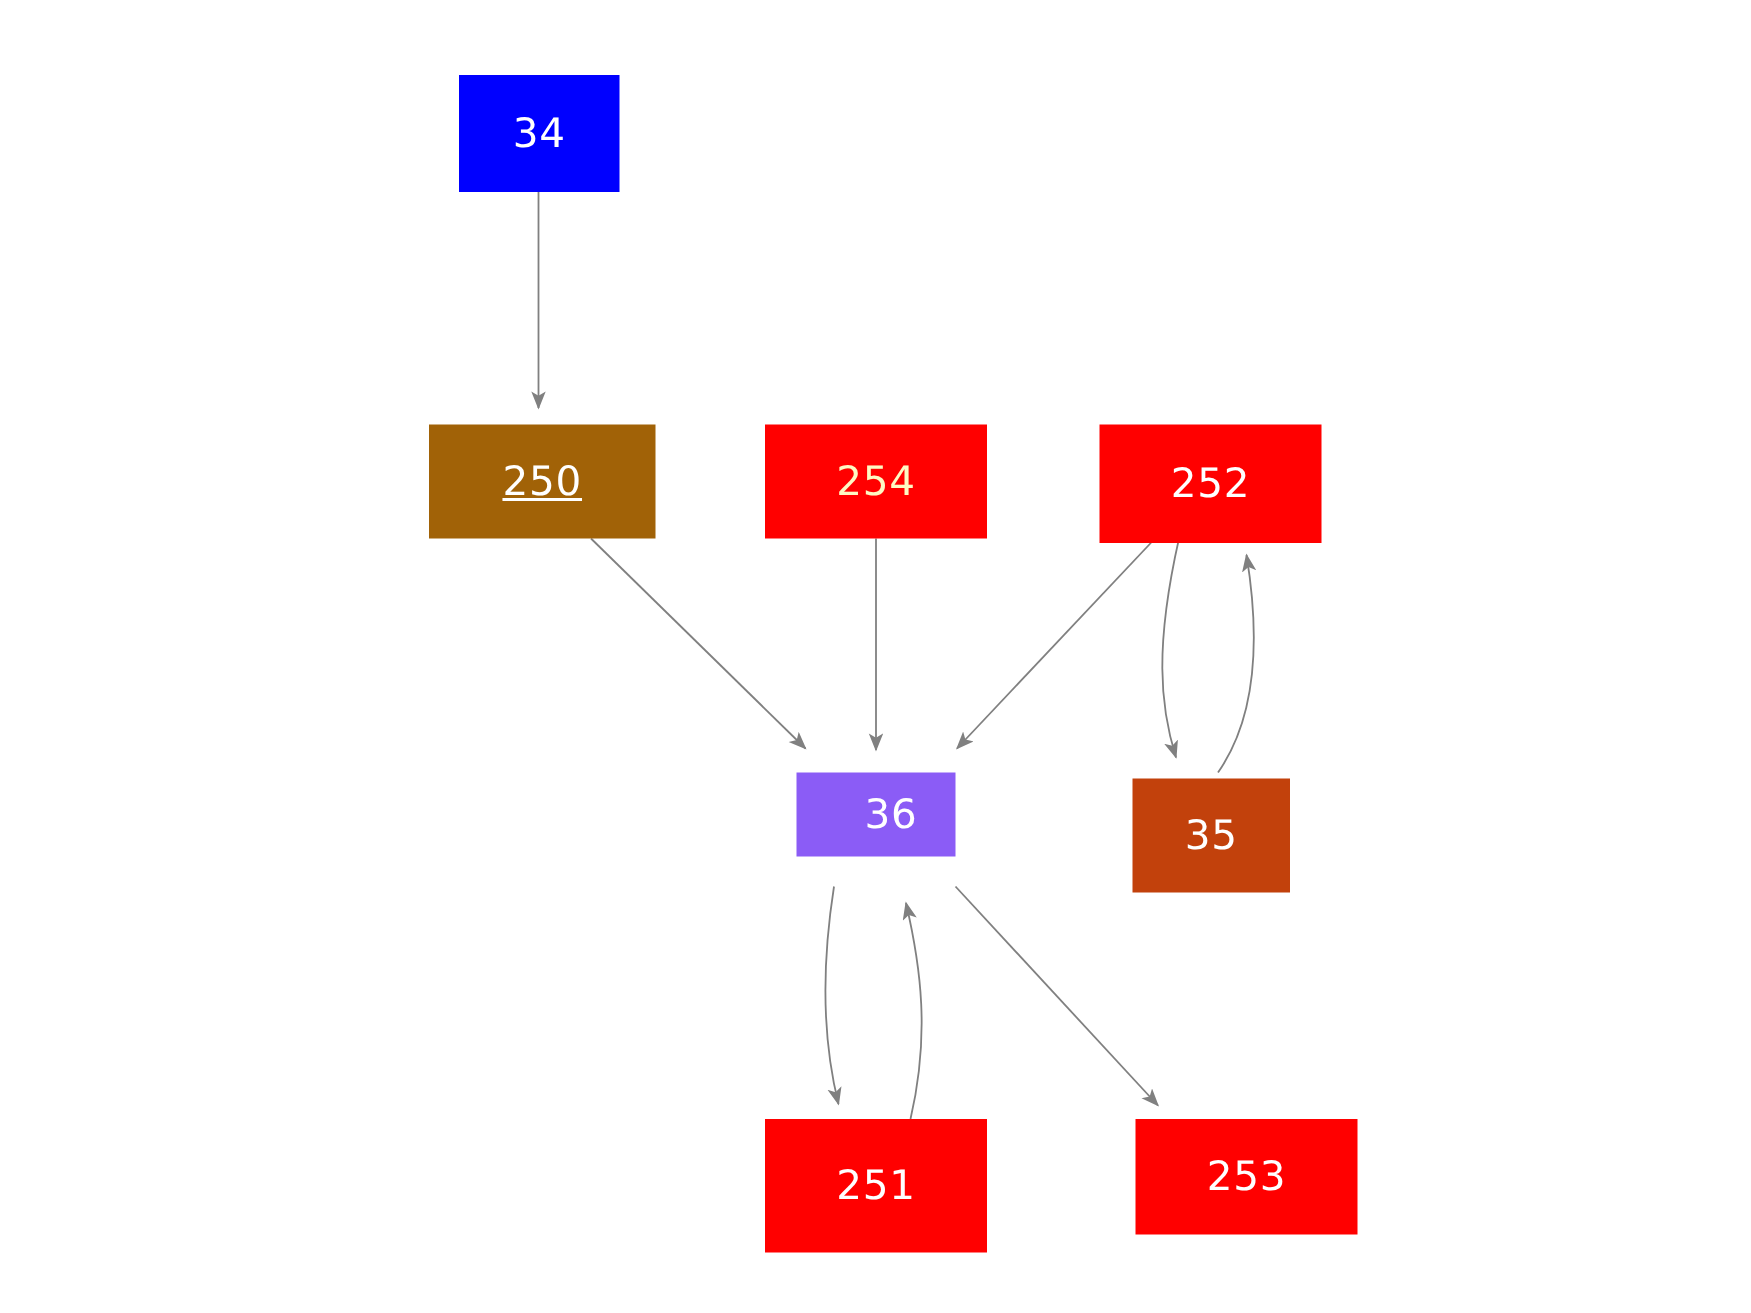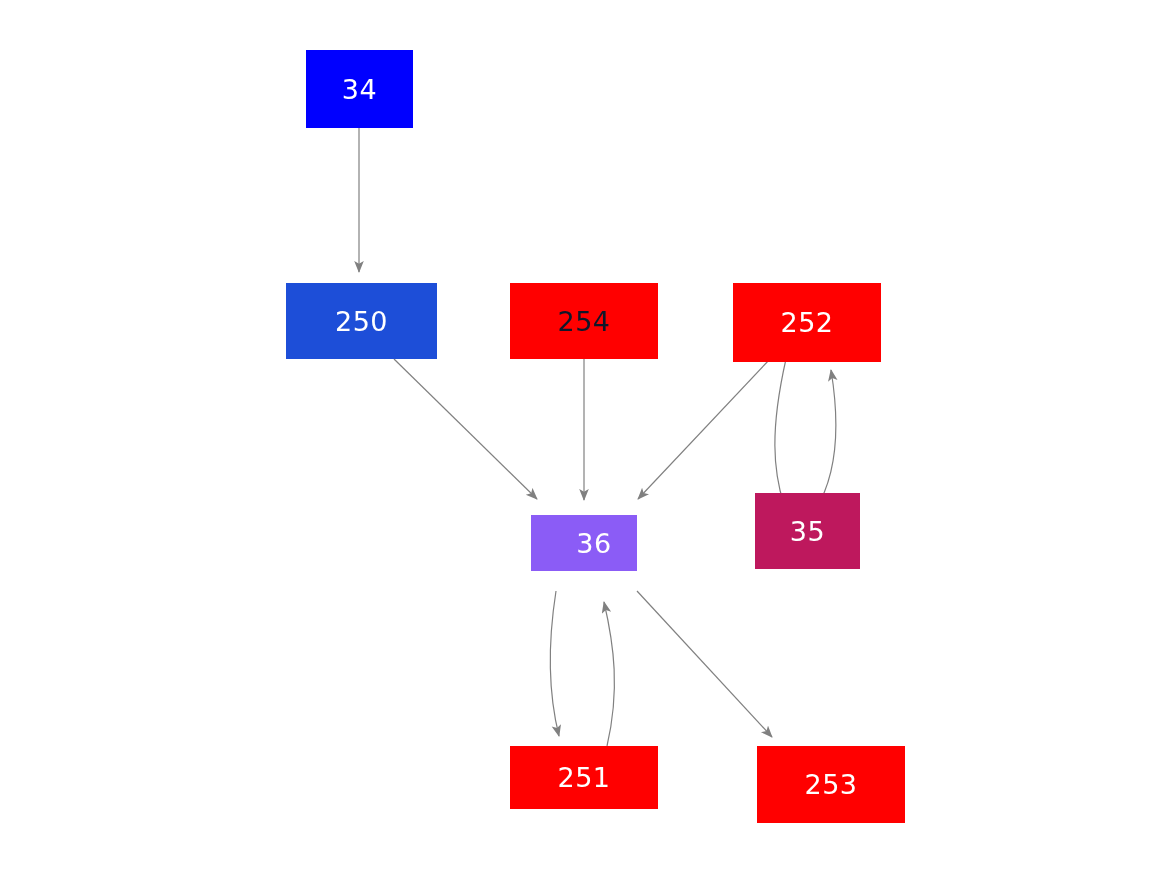--- a/index.html
+++ b/index.html
@@ -64,36 +64,36 @@
         <path d="M 556,591 C 546,655 550,700 559,736" fill="none" stroke="#808080" stroke-width="1.2" marker-end="url(#arrowhead)"></path>
         <path d="M 637,591 L 772,737" fill="none" stroke="#808080" stroke-width="1.2" marker-end="url(#arrowhead)"></path>
         <path d="M 607,746 C 620,690 614,645 604,602" fill="none" stroke="#808080" stroke-width="1.2" marker-end="url(#arrowhead)"></path>
       </g>
   </svg>
 
   <div id="nodes-group">
       <div class="node" style="left: 306px; top: 50px; width: 107px; height: 78px; background: rgb(0, 0, 255); color: rgb(255, 255, 255); font-size: 27px;">
         <span class="node-label">34</span>
       </div>
-      <div class="node" style="left: 286px; top: 283px; width: 151px; height: 76px; background: #1d4ed8; color: rgb(255, 255, 255); font-size: 27px;">
+      <div class="node" style="left: 286px; top: 283px; width: 151px; height: 76px; background: #a16207; color: rgb(255, 255, 255); font-size: 27px; text-decoration: underline;">
         <span class="node-label">250</span>
       </div>
-      <div class="node" style="left: 510px; top: 283px; width: 148px; height: 76px; background: rgb(255, 0, 0); color: #0f172a; font-size: 27px;">
+      <div class="node" style="left: 510px; top: 283px; width: 148px; height: 76px; background: rgb(255, 0, 0); color: #fef9c3; font-size: 27px;">
         <span class="node-label">254</span>
       </div>
       <div class="node" style="left: 733px; top: 283px; width: 148px; height: 79px; background: rgb(255, 0, 0); color: rgb(255, 255, 255); font-size: 27px;">
         <span class="node-label">252</span>
       </div>
       <div class="node" style="left: 531px; top: 515px; width: 106px; height: 56px; background: #8b5cf6; color: rgb(255, 255, 255); font-size: 27px; padding-left: 20px;">
         <span class="node-label">36</span>
       </div>
-      <div class="node" style="left: 755px; top: 493px; width: 105px; height: 76px; background: #be185d; color: rgb(255, 255, 255); font-size: 27px;">
+      <div class="node" style="left: 755px; top: 519px; width: 105px; height: 76px; background: #c2410c; color: rgb(255, 255, 255); font-size: 27px;">
         <span class="node-label">35</span>
       </div>
-      <div class="node" style="left: 510px; top: 746px; width: 148px; height: 63px; background: rgb(255, 0, 0); color: rgb(255, 255, 255); font-size: 27px;">
+      <div class="node" style="left: 510px; top: 746px; width: 148px; height: 89px; background: rgb(255, 0, 0); color: rgb(255, 255, 255); font-size: 27px;">
         <span class="node-label">251</span>
       </div>
       <div class="node" style="left: 733px; top: 746px; width: 148px; height: 77px; background: rgb(255, 0, 0); color: rgb(255, 255, 255); font-size: 27px; margin-left: 24px;">
         <span class="node-label">253</span>
       </div>
     </div>
 
 </div>
 
 </body></html>

